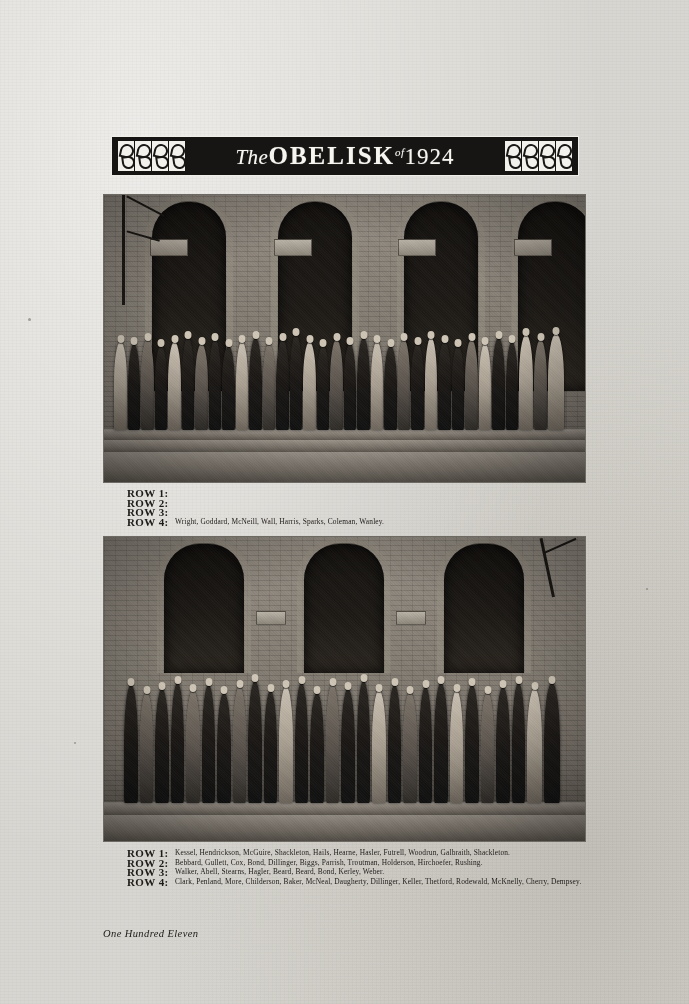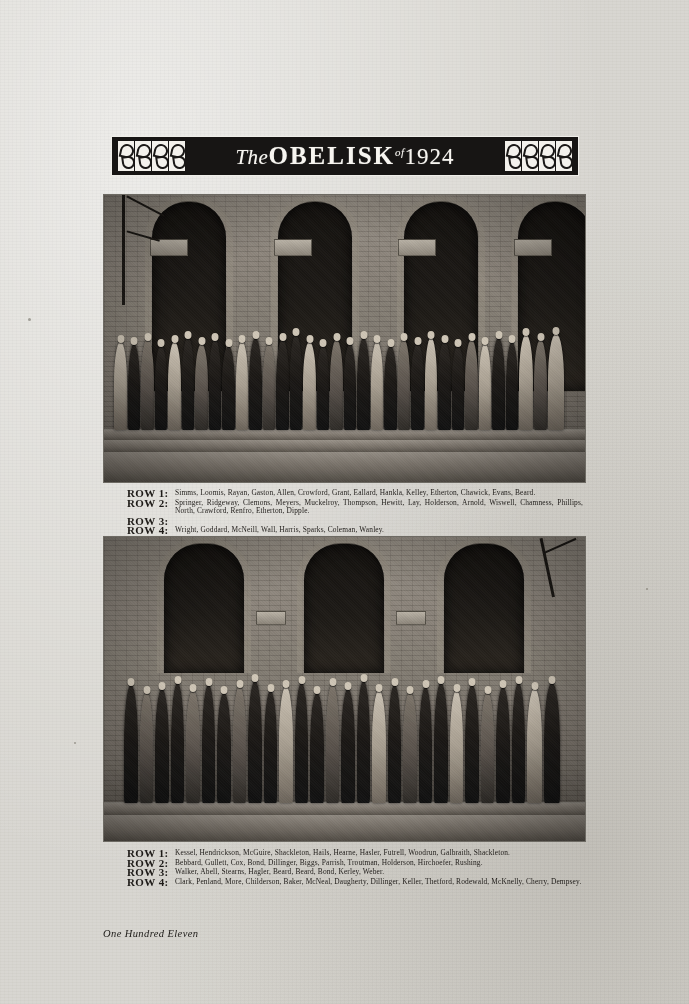--- a/index.html
+++ b/index.html
@@ -451,25 +451,23 @@
             </div>
         </div>
       </div>
       <div class="photo-noise"></div>
       <div class="vignette"></div>
     </div>
 
     <div class="captions" id="captions-top">
       <div class="cap-row">
         <div class="cap-label">ROW 1:</div>
-        <div class="cap-names">Simms, Loomis, Rayan, Gaston, Allen, Crowford, Grant, Eallard, Hankla, Kelley, Etherton, Chawick, Evans, Beard.</div>
       </div>
       <div class="cap-row">
         <div class="cap-label">ROW 2:</div>
-        <div class="cap-names">Springer, Ridgeway, Clemons, Meyers, Muckelroy, Thompson, Hewitt, Lay, Holderson, Arnold, Wiswell, Chamness, Phillips, North, Crawford, Renfro, Etherton, Dipple.</div>
       </div>
       <div class="cap-row">
         <div class="cap-label">ROW 3:</div>
       </div>
       <div class="cap-row">
         <div class="cap-label">ROW 4:</div>
         <div class="cap-names">Wright, Goddard, McNeill, Wall, Harris, Sparks, Coleman, Wanley.</div>
       </div>
     </div>
 

